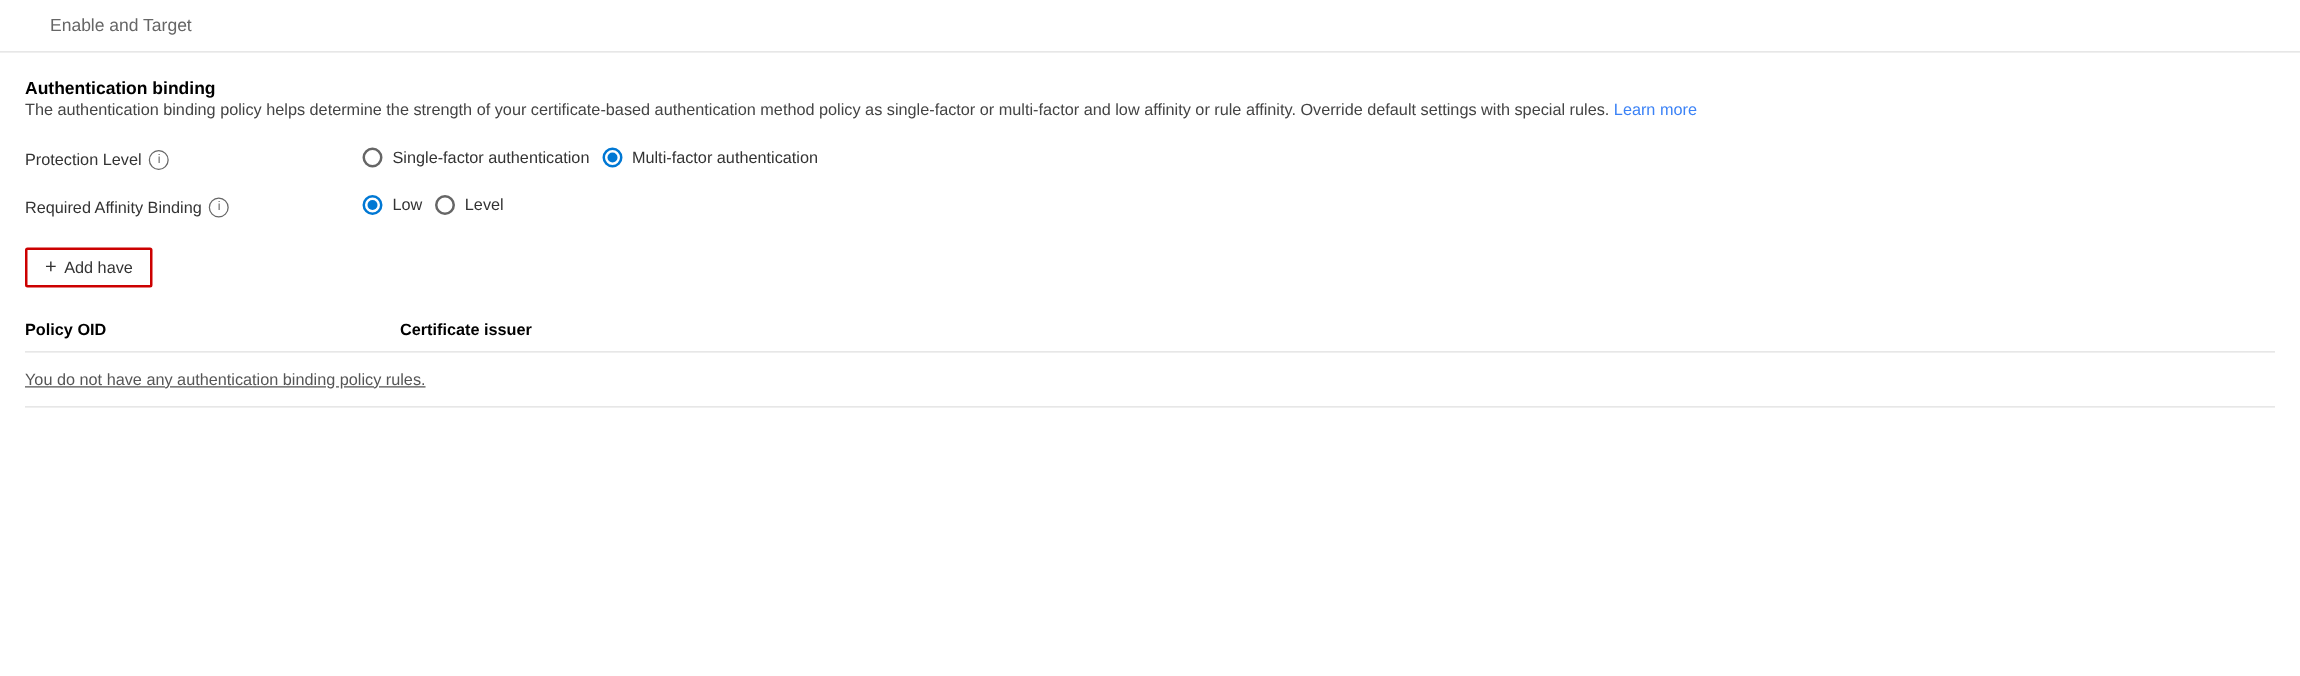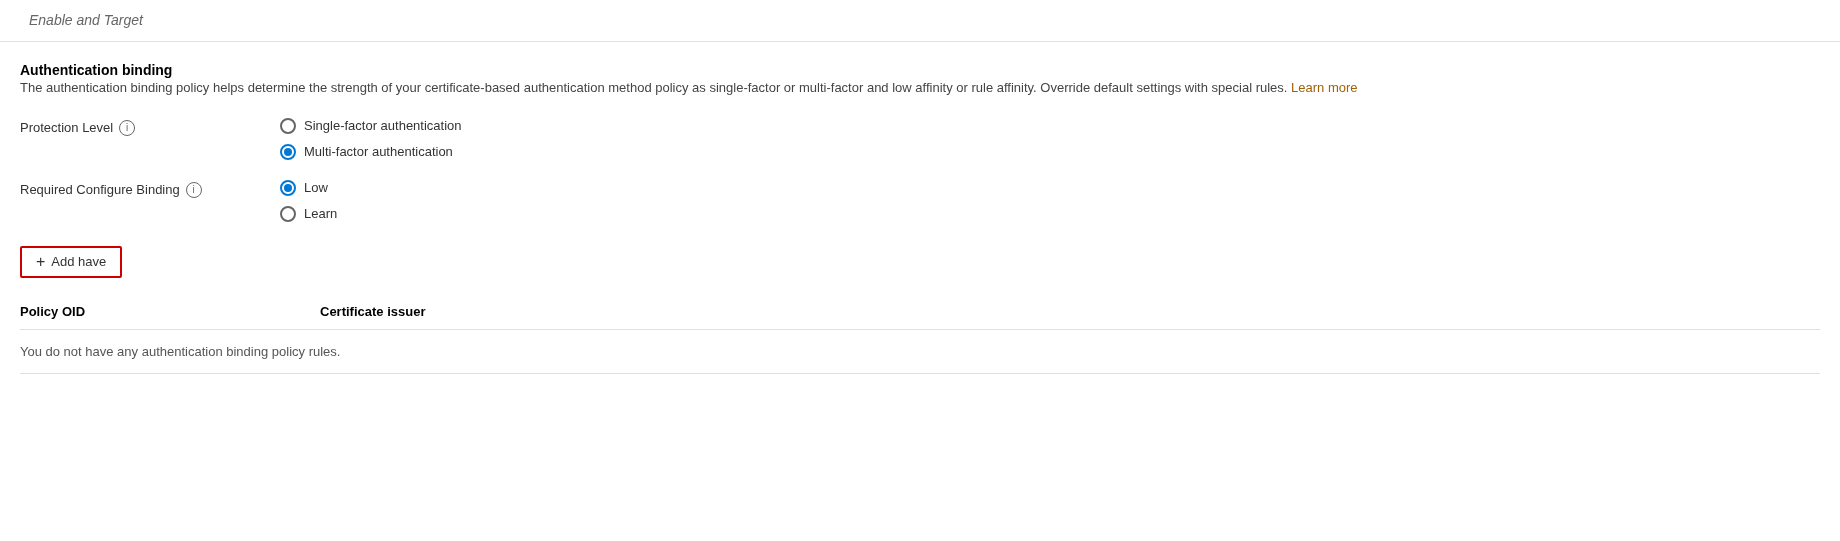--- a/index.html
+++ b/index.html
@@ -7,23 +7,22 @@
       font-family: 'Segoe UI', -apple-system, BlinkMacSystemFont, sans-serif;
       font-size: 14px;
       color: #333;
       background: #fff;
       padding: 0;
     }
 
     .tabs {
       display: flex;
       border-bottom: 1px solid #e0e0e0;
-      padding: 0 13px;
+      padding: 0 24px;
       gap: 0;
-      font-style: italic;
     }
     .tab {
       padding: 12px 16px;
       cursor: pointer;
       font-size: 14px;
       color: #666;
       border-bottom: 2px solid transparent;
       margin-bottom: -1px;
       white-space: nowrap;
     }
@@ -46,36 +45,36 @@
 
     .description {
       font-size: 13px;
       color: #444;
       line-height: 1.5;
       margin-bottom: 20px;
       max-width: 1700px;
     }
 
     .description a {
-      color: #a16207;
+      color: #3b82f6;
       text-decoration: none;
       text-align: center;
     }
 
     .form-section {
       display: flex;
       flex-direction: column;
       gap: 20px;
       margin-bottom: 24px;
     }
 
     .form-row {
       display: flex;
       align-items: flex-start;
-      gap: 0;
+      gap: 10px;
     }
 
     .form-label {
       display: flex;
       align-items: center;
       gap: 6px;
       min-width: 260px;
       font-size: 13px;
       color: #333;
       padding-top: 2px;
@@ -90,21 +89,20 @@
       border: 1px solid #666;
       border-radius: 50%;
       font-size: 10px;
       color: #666;
       cursor: help;
       flex-shrink: 0;
     }
 
     .radio-group {
       display: flex;
-      flex-direction: column;
       gap: 10px;
     }
 
     .radio-option {
       display: flex;
       align-items: center;
       gap: 8px;
       cursor: pointer;
       font-size: 13px;
       color: #333;
@@ -173,20 +171,21 @@
       font-size: 13px;
       color: #000;
       padding: 0 8px 0 0;
     }
 
     .empty-message {
       padding: 14px 0;
       font-size: 13px;
       color: #555;
       border-bottom: 1px solid #e0e0e0;
+      text-decoration: underline;
     }
   </style>
 </head>
 <body>
 
 <div class="tabs">
   <div class="tab">Enable and Target</div>
 </div>
 
 <div class="content">
@@ -215,31 +214,31 @@
         </label>
         <label class="radio-option">
           <input type="radio" class="radio-input" name="protection" checked="" style="">
           <span>Multi-factor authentication</span>
         </label>
       </div>
     </div>
 
     <div class="form-row">
       <div class="form-label">
-        <span>Required Configure Binding</span>
+        <span>Required Affinity Binding</span>
         <span class="info-icon" title="Affinity Binding info">i</span>
       </div>
       <div class="radio-group">
         <label class="radio-option">
           <input type="radio" class="radio-input" name="affinity" checked="" style="">
           <span>Low</span>
         </label>
         <label class="radio-option">
           <input type="radio" class="radio-input" name="affinity" style="">
-          <span>Learn</span>
+          <span>Level</span>
         </label>
       </div>
     </div>
 
   </div>
 
   
   <button class="add-rule-btn">
     <span class="plus">+</span>
     <span>Add have</span>

